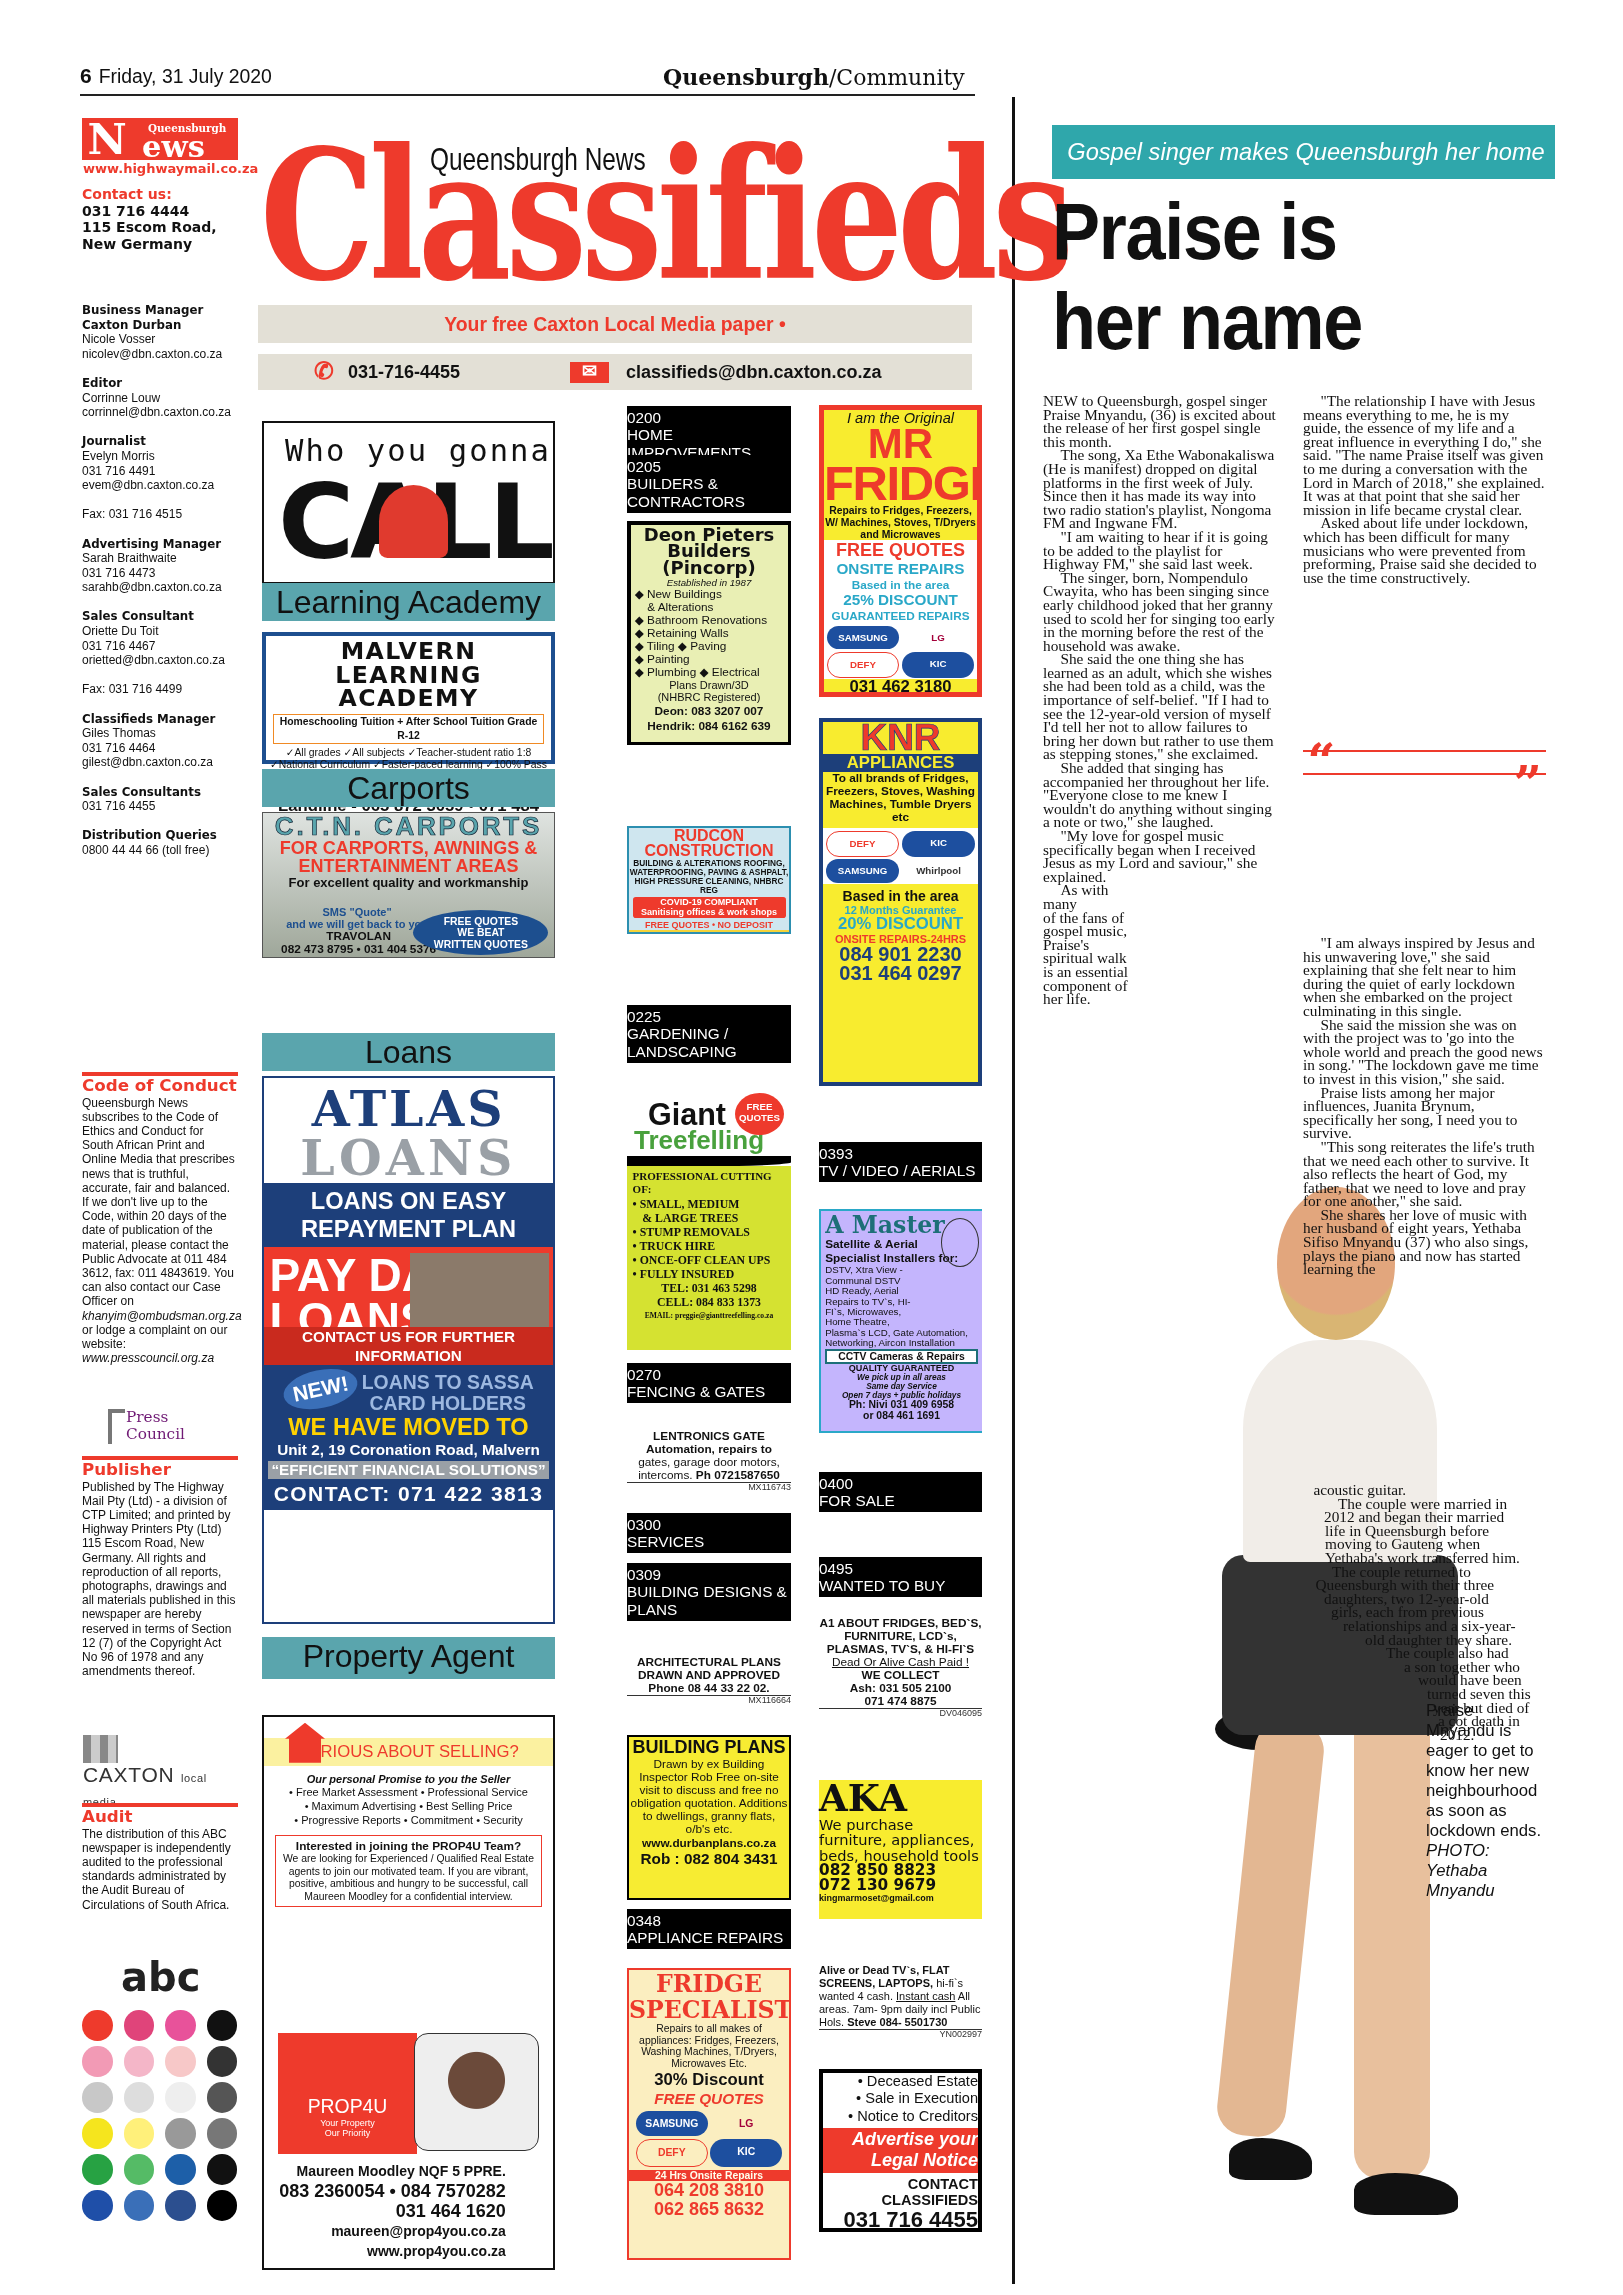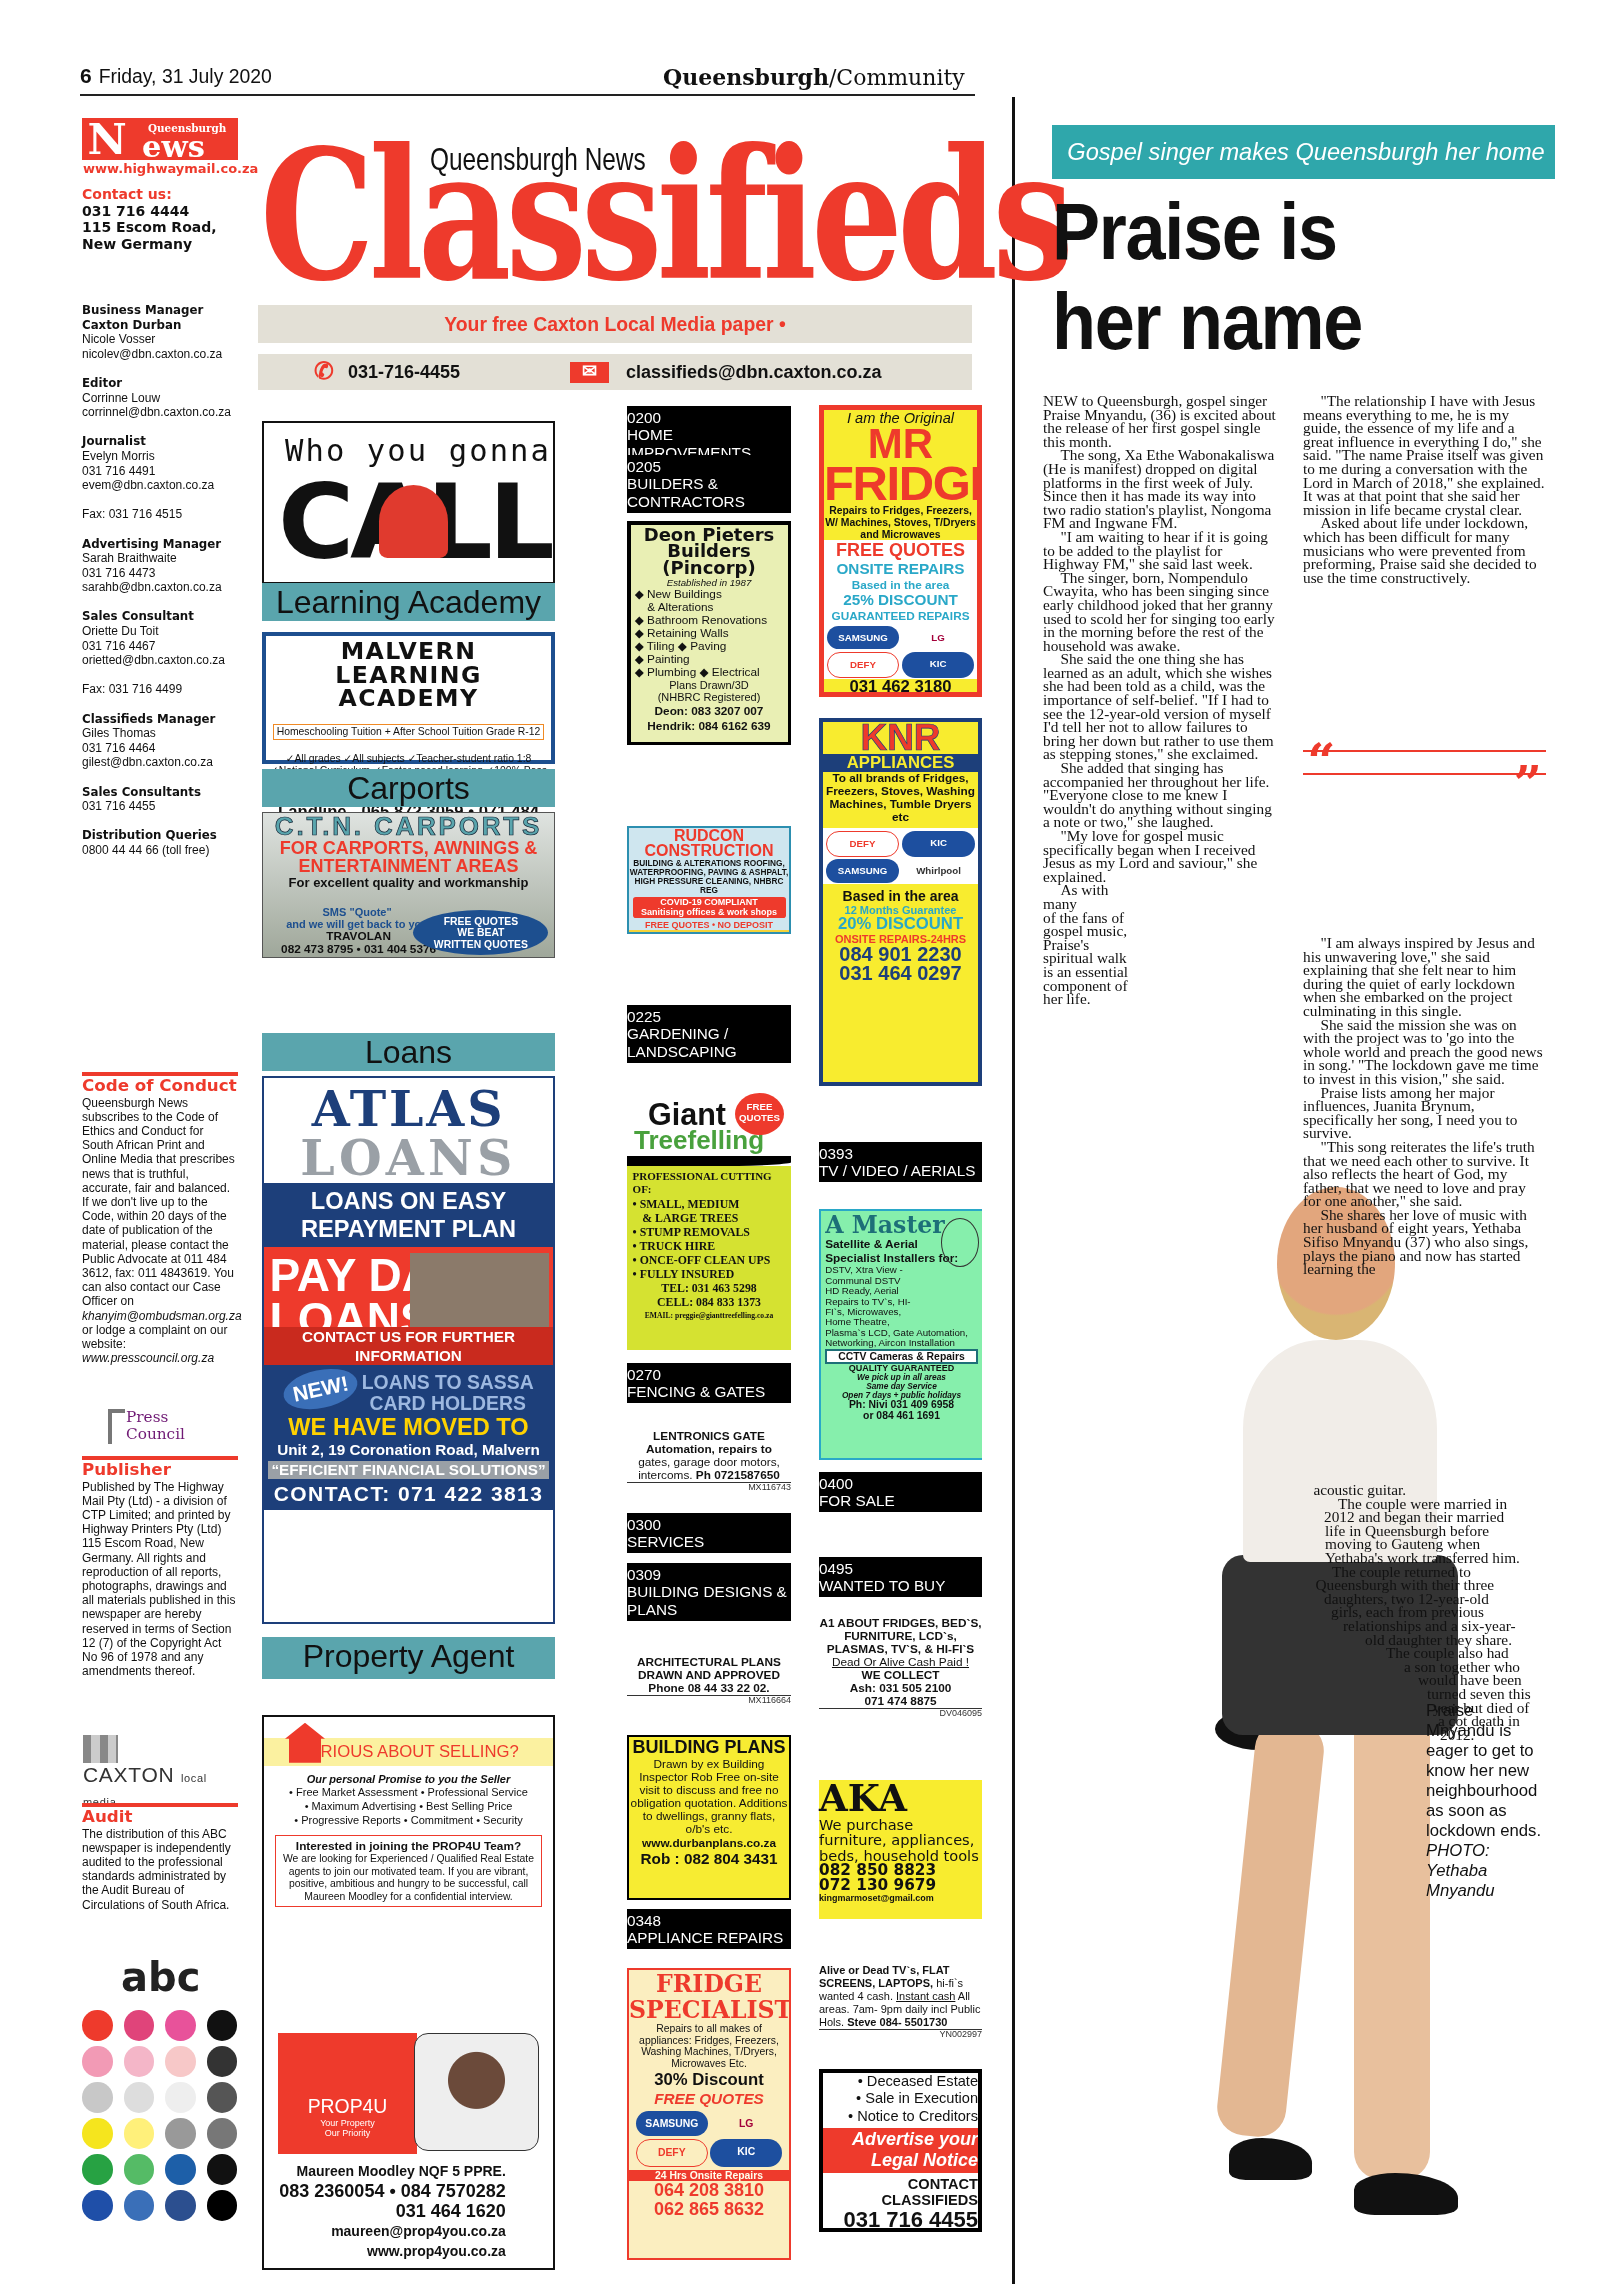--- a/index.html
+++ b/index.html
@@ -46,21 +46,21 @@
   .contactbar .em{position:absolute;left:368px}
   
   .c1{left:262px;width:293px}
   .call{top:421px;height:163px;border:2.1px solid #111}
   .call .who{position:absolute;left:21px;top:9.7px;font-size:30.5px;letter-spacing:2.1px;font-family:"DejaVu Sans Mono",monospace}
   .call .big{position:absolute;left:14px;top:40px;font-size:104px;font-weight:900;font-family:"DejaVu Sans",sans-serif;letter-spacing:-4.2px;line-height:118px}
   .call .phone{position:absolute;left:115px;top:62px;width:69px;height:73px;background:#e03a2e;border-radius:50% 50% 8.3px 8.3px}
   .tealhd{background:#5aa5ad;height:38px;text-align:center;font-size:32px;line-height:38px;font-family:"Liberation Sans Narrow","Liberation Sans",sans-serif}
   .malvern{top:632px;height:132px;border:4.2px solid #1d4f8f;text-align:center;padding-top:4.2px}
   .malvern .t1{font-size:23.6px;font-weight:900;letter-spacing:1.4px;line-height:23.6px;font-family:"DejaVu Sans",sans-serif}
-  .malvern .t2{font-size:10.4px;font-weight:400;border:1.4px solid #f08a24;margin:13px 7px;line-height:14px}
+  .malvern .t2{font-size:10.4px;font-weight:700;border:1.4px solid #f08a24;margin:3px 7px;line-height:14px}
   .malvern .t3{font-size:10.4px;line-height:12.5px}
   .malvern .t4{font-size:9.7px;font-weight:bold;line-height:12.5px}
   .malvern .t5{font-size:16.7px;font-weight:900;line-height:18px}
   .malvern .t6{font-size:9px;font-weight:bold}
   .ctn{top:812px;height:146px;border:1.4px solid #555;background:linear-gradient(#dfe3e0,#9fa79a);text-align:center;overflow:hidden}
   .ctn .t1{font-size:26px;font-weight:900;color:#5aa5ad;-webkit-text-stroke:0.7px #123;letter-spacing:2.8px;line-height:26px}
   .ctn .t2{font-size:18px;font-weight:900;color:#ee3a2c;line-height:18px}
   .ctn .t3{font-size:13px;font-weight:bold;line-height:15.3px}
   .ctn .t4{font-size:11px;font-weight:900;color:#1d4f8f;position:absolute;left:5.6px;top:94px;text-align:center;width:177px;line-height:11.8px}
   .ctn .t5{position:absolute;left:5.6px;top:117px;width:180px;font-size:11.8px;font-weight:900;line-height:12.5px}
@@ -154,21 +154,21 @@
   .knr .h{font-size:37px;font-weight:900;color:#ee3a2c;line-height:32px;-webkit-text-stroke:0.7px #1d3f7a}
   .knr .ap{background:#1d3f7a;color:#f8ec2f;font-size:16.7px;font-weight:900;line-height:18px}
   .knr .b{font-size:11.8px;font-weight:900;line-height:13px}
   .knr .logos{background:#fff;height:56px;margin:4.2px 0;display:grid;grid-template-columns:1fr 1fr;gap:2.8px;padding:2.8px}
   .knr .logos span{display:block;font-size:9.7px;font-weight:900;line-height:23.6px;border-radius:14px}
   .knr .base{font-size:14px;font-weight:900}
   .knr .g{color:#2aa8c8;font-weight:900;font-size:11px}
   .knr .d{color:#2aa8c8;font-weight:900;font-size:16.7px;line-height:16.7px}
   .knr .o{color:#ee3a2c;font-weight:900;font-size:11px}
   .knr .ph{font-size:20px;font-weight:900;line-height:19.4px;color:#1d3f7a}
-  .amaster{top:1209px;height:251px;border-left:2.8px solid #2aa8c8;border-top:2.8px solid #2aa8c8;border-bottom:2.8px solid #2aa8c8;background:#86efac;padding:2.8px 4.2px;overflow:hidden;position:absolute}
+  .amaster{top:1209px;height:224px;border-left:2.8px solid #2aa8c8;border-top:2.8px solid #2aa8c8;border-bottom:2.8px solid #2aa8c8;background:#c4b5fd;padding:2.8px 4.2px;overflow:hidden;position:absolute}
   .amaster .h{font-size:23.6px;font-weight:900;color:#1d6f78;font-family:"DejaVu Serif",serif;line-height:23.6px}
   .amaster .s{font-size:11.8px;font-weight:bold;line-height:14px}
   .amaster .li{font-size:9.7px;line-height:10.4px;width:60%}
   .amaster .li2{font-size:9.7px;line-height:10.4px}
   .amaster .cctv{border:2.1px solid #1d6f78;background:#fff;text-align:center;font-weight:bold;font-size:10.4px}
   .amaster .q{text-align:center;font-weight:bold;font-size:9px;line-height:9.7px}
   .amaster .qi{text-align:center;font-weight:bold;font-style:italic;font-size:8.3px;line-height:9px}
   .amaster .ph{text-align:center;font-weight:900;font-size:10.4px;line-height:10.4px}
   .amaster .sat{position:absolute;right:2.8px;top:7px;width:38px;height:49px;border:1.4px solid #333;border-radius:50%}
   .aka{top:1780px;height:139px;background:#f8ec2f;}

